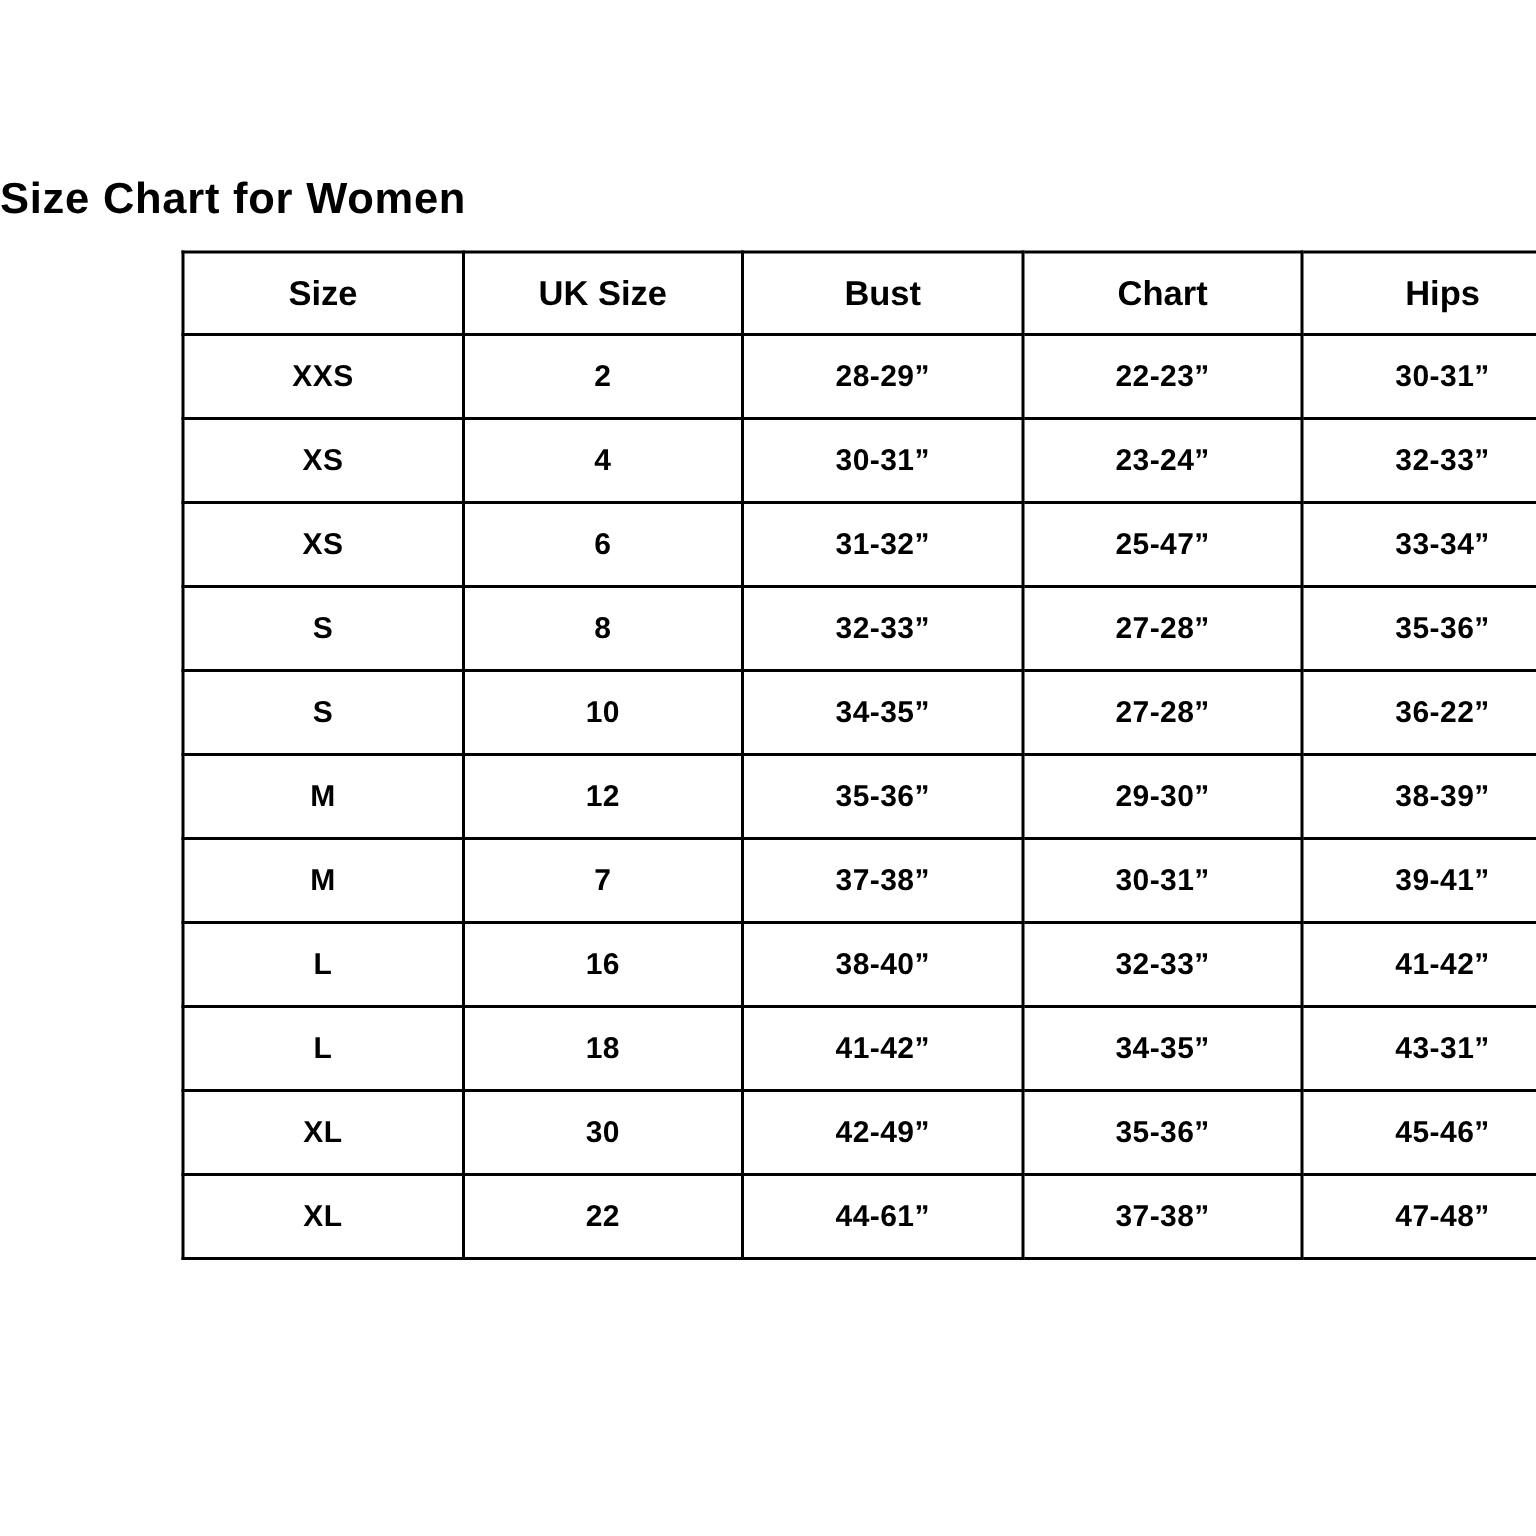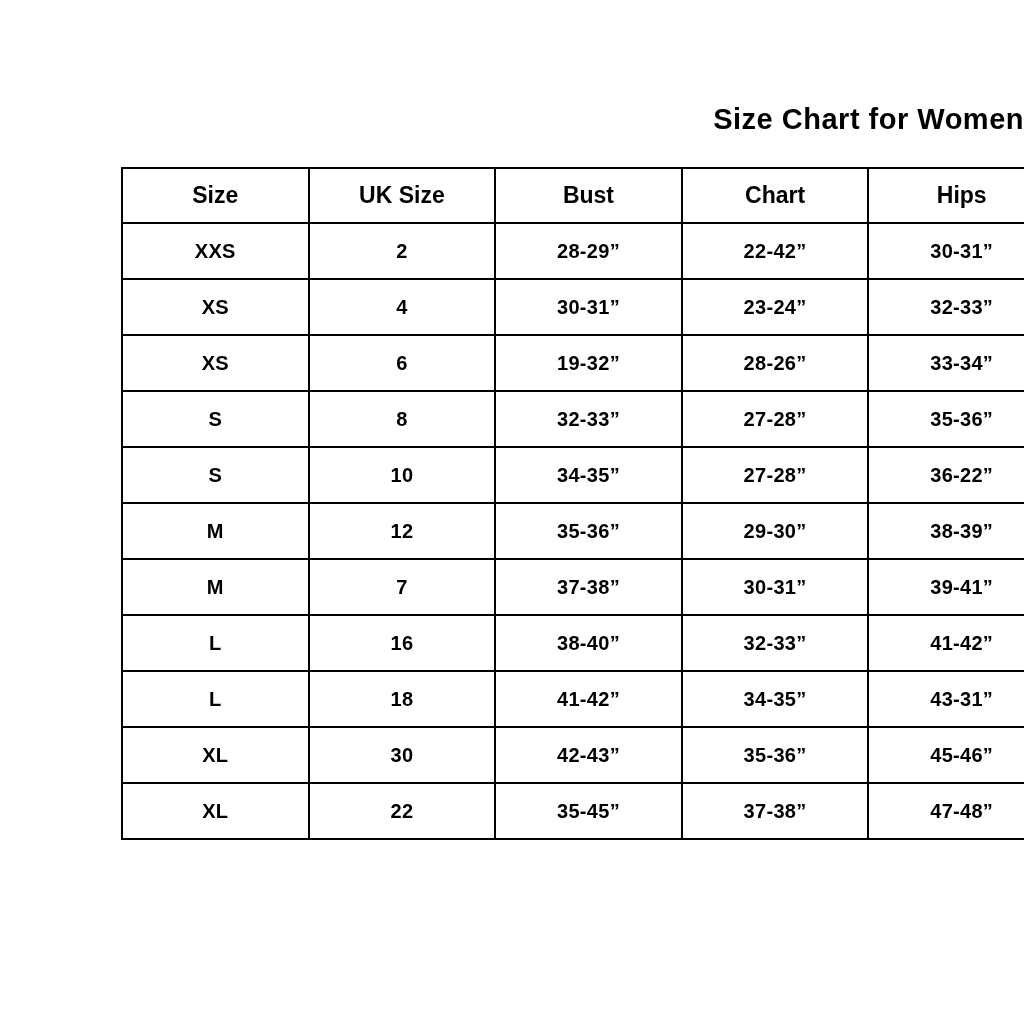--- a/index.html
+++ b/index.html
@@ -12,24 +12,24 @@
     overflow: hidden;
   }
   .page {
     position: relative;
     width: 1024px;
     height: 1024px;
     background: #ffffff;
   }
   .chart-title {
     position: absolute;
-    top: 103px;
+    top: 117px;
     left: 0;
     width: 1024px;
-    text-align: right;
+    text-align: left;
     font-size: 29px;
     font-weight: bold;
     letter-spacing: 0.5px;
     color: #000000;
   }
   table.size-table {
     position: absolute;
     left: 121px;
     top: 167px;
     width: 935px;
@@ -71,35 +71,35 @@
           <th>Bust</th>
           <th>Chart</th>
           <th>Hips</th>
         </tr>
     </thead>
     <tbody>
         <tr>
           <td>XXS</td>
           <td>2</td>
           <td>28-29”</td>
-          <td>22-42”</td>
+          <td>22-23”</td>
           <td>30-31”</td>
         </tr>
         <tr>
           <td>XS</td>
           <td>4</td>
           <td>30-31”</td>
           <td>23-24”</td>
           <td>32-33”</td>
         </tr>
         <tr>
           <td>XS</td>
           <td>6</td>
-          <td>19-32”</td>
-          <td>28-26”</td>
+          <td>31-32”</td>
+          <td>25-47”</td>
           <td>33-34”</td>
         </tr>
         <tr>
           <td>S</td>
           <td>8</td>
           <td>32-33”</td>
           <td>27-28”</td>
           <td>35-36”</td>
         </tr>
         <tr>
@@ -133,26 +133,26 @@
         <tr>
           <td>L</td>
           <td>18</td>
           <td>41-42”</td>
           <td>34-35”</td>
           <td>43-31”</td>
         </tr>
         <tr>
           <td>XL</td>
           <td>30</td>
-          <td>42-43”</td>
+          <td>42-49”</td>
           <td>35-36”</td>
           <td>45-46”</td>
         </tr>
         <tr>
           <td>XL</td>
           <td>22</td>
-          <td>35-45”</td>
+          <td>44-61”</td>
           <td>37-38”</td>
           <td>47-48”</td>
         </tr>
       </tbody>
   </table>
 </div>
 
 </body></html>

